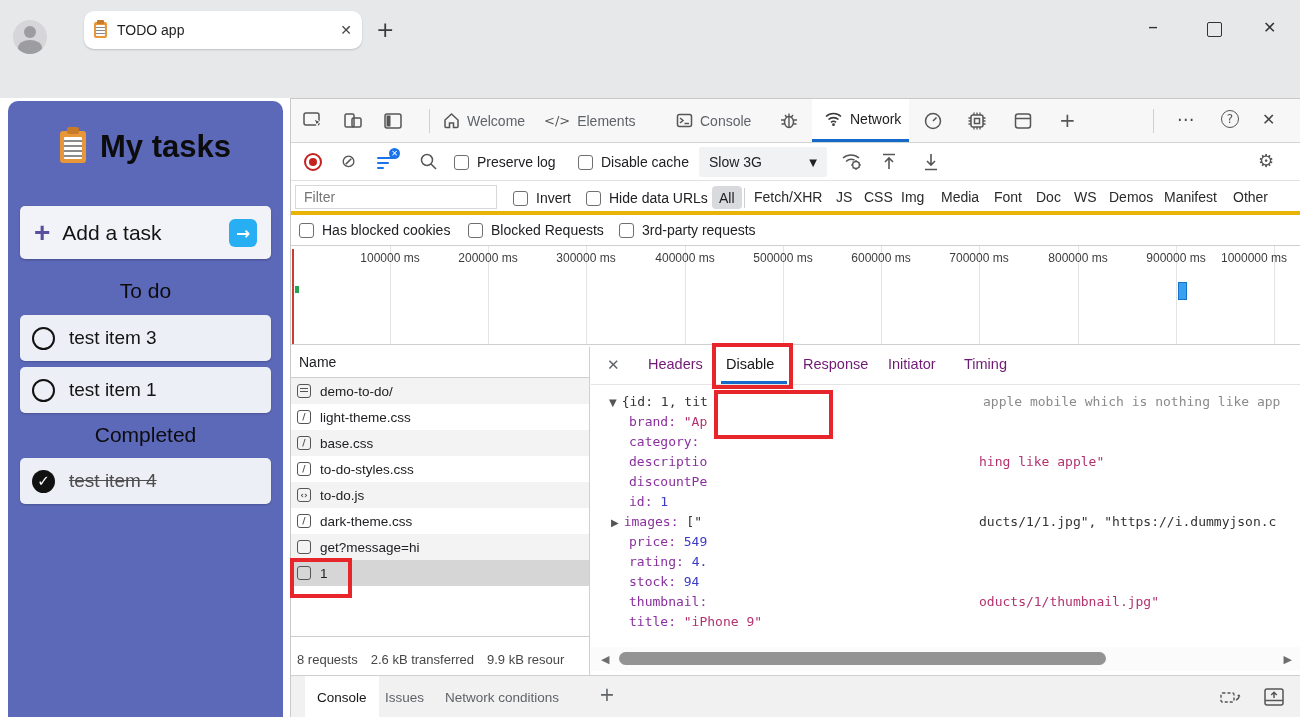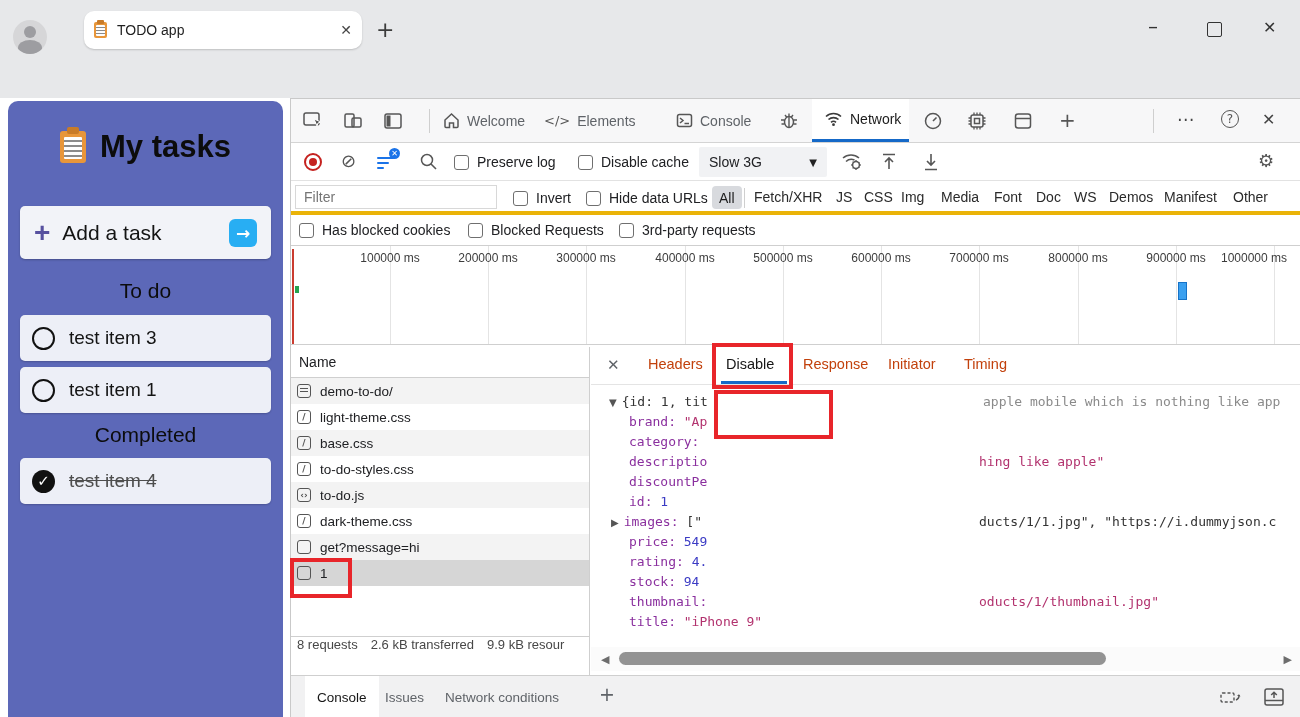--- a/index.html
+++ b/index.html
@@ -91,27 +91,27 @@
              border-right:1px solid #cfcfcf;box-sizing:border-box;font-size:14px;color:#202124;display:flex;align-items:center;padding-left:8px;}
   .nt-rows{position:absolute;left:0;top:279px;width:299px;height:258px;border-right:1px solid #cfcfcf;box-sizing:border-box;background:#fff;}
   .nrow{height:26px;display:flex;align-items:center;padding-left:6px;font-size:13.5px;color:#202124;}
   .nrow:nth-child(odd){background:#f3f3f3;}
   .nrow.sel{background:#d6d6d6;}
   .fico{width:14px;height:14px;border:1.5px solid #555;border-radius:3px;box-sizing:border-box;margin-right:9px;flex:none;
         position:relative;font-size:9px;color:#555;display:flex;align-items:center;justify-content:center;font-weight:700;}
   .fico.doc::after{content:"";position:absolute;left:2px;right:2px;top:3px;height:6px;
         background:repeating-linear-gradient(#555 0 1px,transparent 1px 3px);}
   .nt-status{position:absolute;left:0;top:537px;width:299px;height:46px;background:#fff;border-top:1px solid #cfcfcf;
-             border-right:1px solid #cfcfcf;box-sizing:border-box;display:flex;align-items:flex-start;gap:13px;
+             border-right:1px solid #cfcfcf;box-sizing:border-box;display:flex;align-items:center;gap:13px;
              padding-left:6px;font-size:13px;color:#474747;white-space:nowrap;overflow:hidden;}
 
   
   .detail{position:absolute;left:300px;top:248px;width:709px;height:327px;background:#fff;}
   .det-tabs{position:absolute;left:0;top:0;width:709px;height:38px;border-bottom:1px solid #e4e4e4;box-sizing:border-box;}
-  .det-tab{position:absolute;top:9px;font-size:14.5px;color:#c2410c;}
+  .det-tab{position:absolute;top:9px;font-size:14.5px;color:#701a75;}
   .det-tab.sel{color:#161616;}
   .pv{position:absolute;font-size:13px;line-height:20px;white-space:nowrap;}
   .k{color:#8a2f9e;} .num{color:#3b3bc4;} .str{color:#b2326e;} .gray{color:#8a8a8a;} .dk{color:#333;}
   .tri{color:#555;font-size:10px;margin-right:5px;}
   .hscroll{position:absolute;left:0;top:300px;width:709px;height:24px;background:#fbfbfb;display:flex;align-items:center;}
   .thumb{position:absolute;left:28px;top:5px;width:487px;height:13px;background:#939393;border-radius:7px;}
   .scrar{color:#6d6d6d;font-size:11px;}
 
   
   .ctxmenu{position:absolute;left:435px;top:146px;width:253px;height:216px;background:#fff;border:1px solid #c6c6c6;

